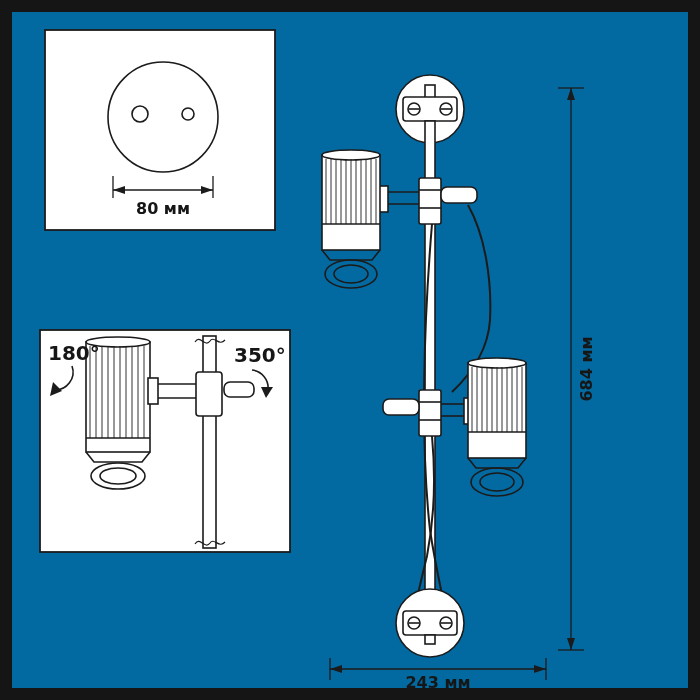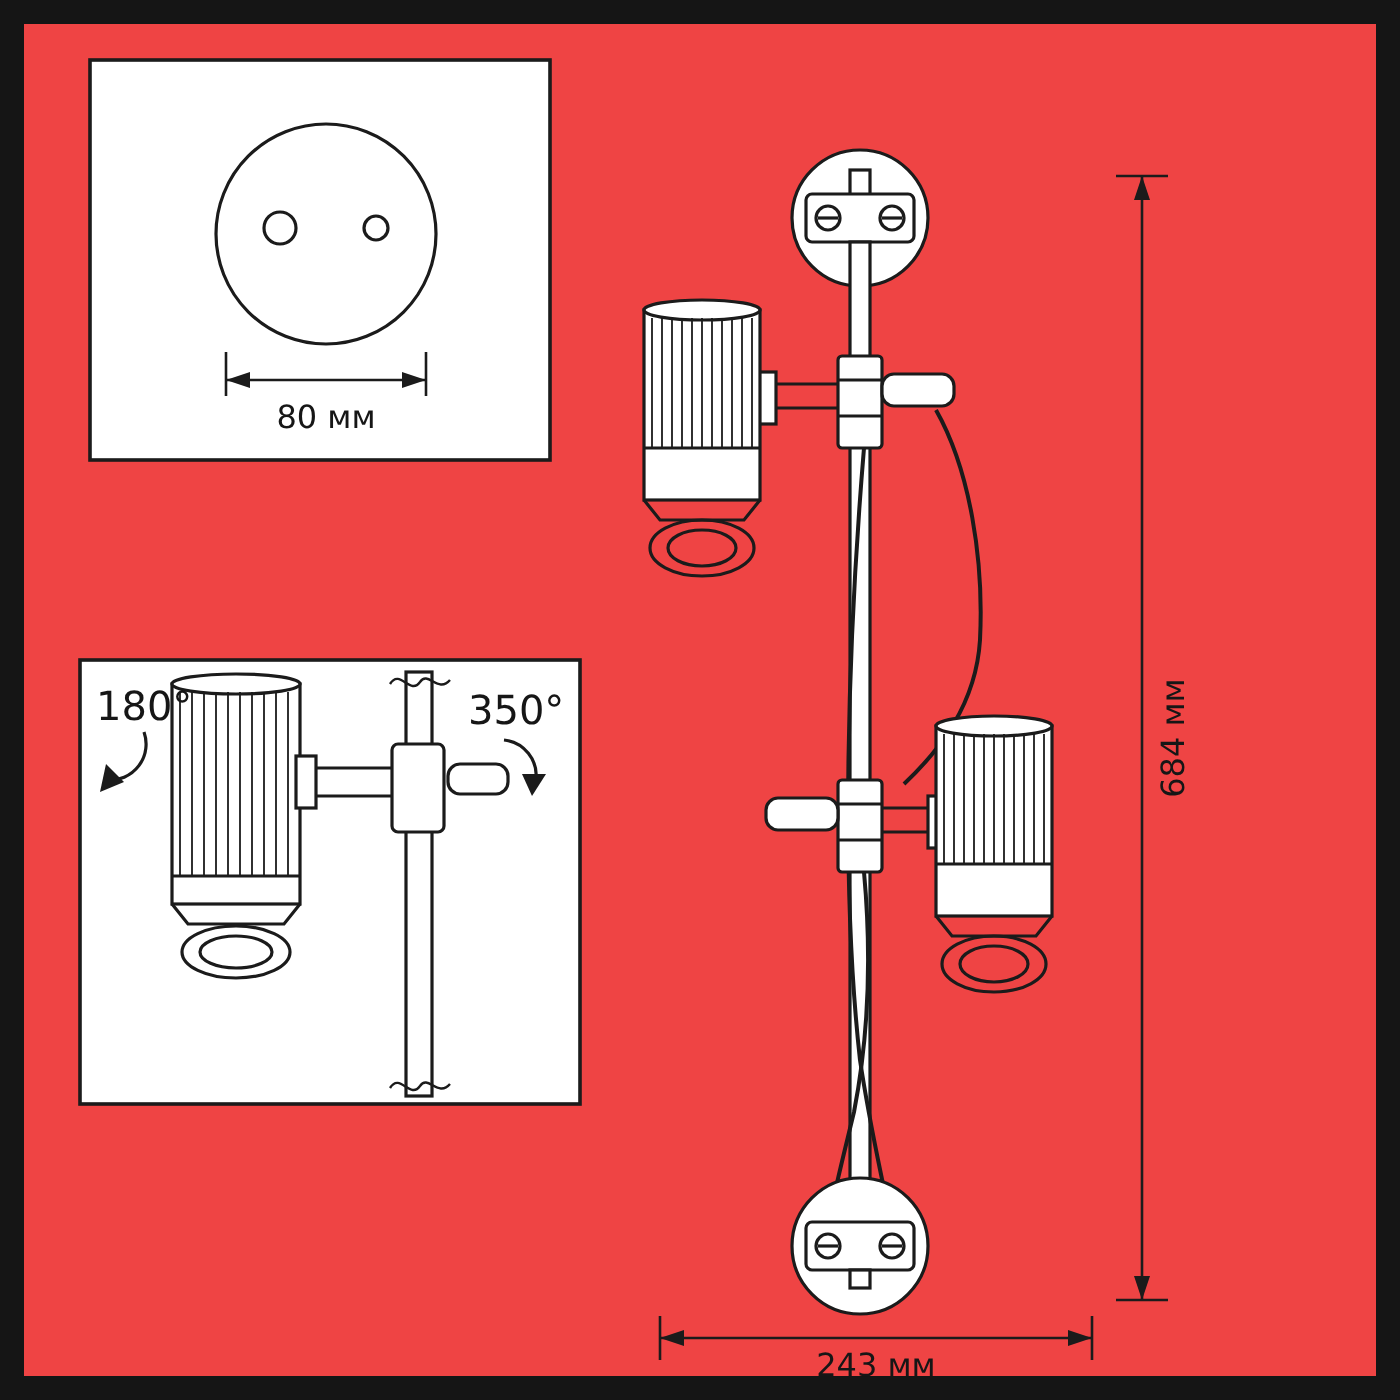--- a/index.html
+++ b/index.html
@@ -1,17 +1,17 @@
 <!DOCTYPE html>
 <html><head>
 <meta charset="utf-8">
 <style>
   html,body{margin:0;padding:0;background:#ffffff;}
-  .canvas{position:relative;width:700px;height:700px;background:#ef4444;overflow:hidden;
-          font-family:"DejaVu Sans", sans-serif;}
+  .canvas{position:relative;width:700px;height:700px;background:#0369a1;overflow:hidden;
+          font-family:"DejaVu Sans", sans-serif;font-weight:bold;}
   svg{position:absolute;left:0;top:0;}
   svg text{font-family:"DejaVu Sans", sans-serif;fill:#161616;}
   .lbl{font-size:16px;}
   .lbl-big{font-size:20px;}
 </style>
 </head>
 <body>
 
 <div class="canvas">
 <svg width="700" height="700" viewBox="0 0 700 700">

